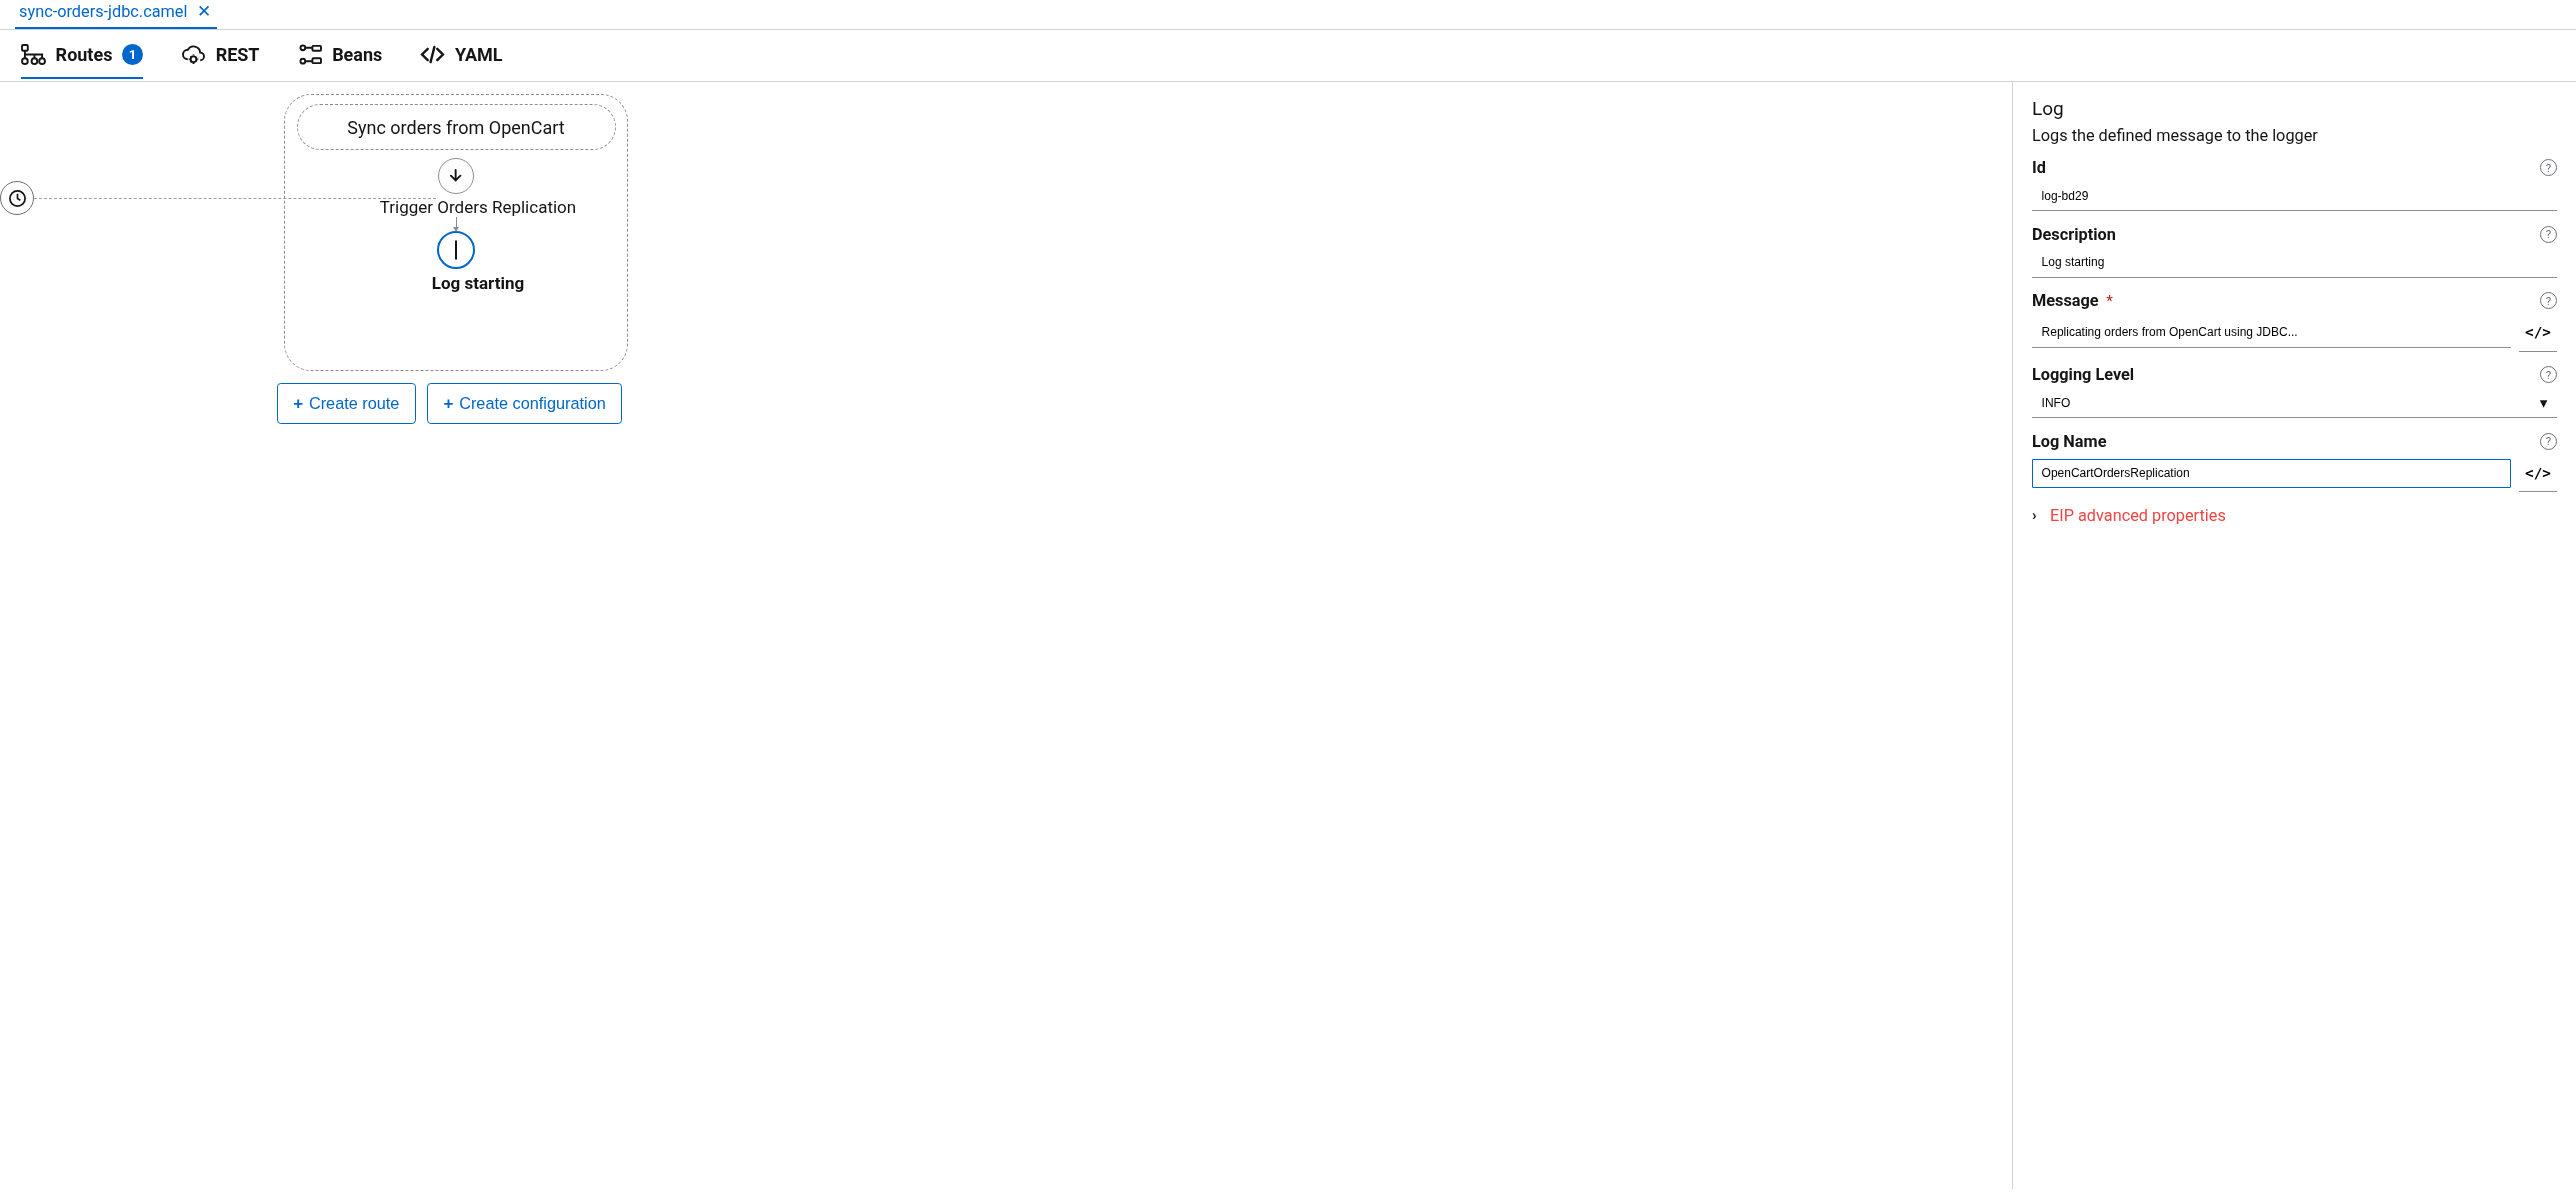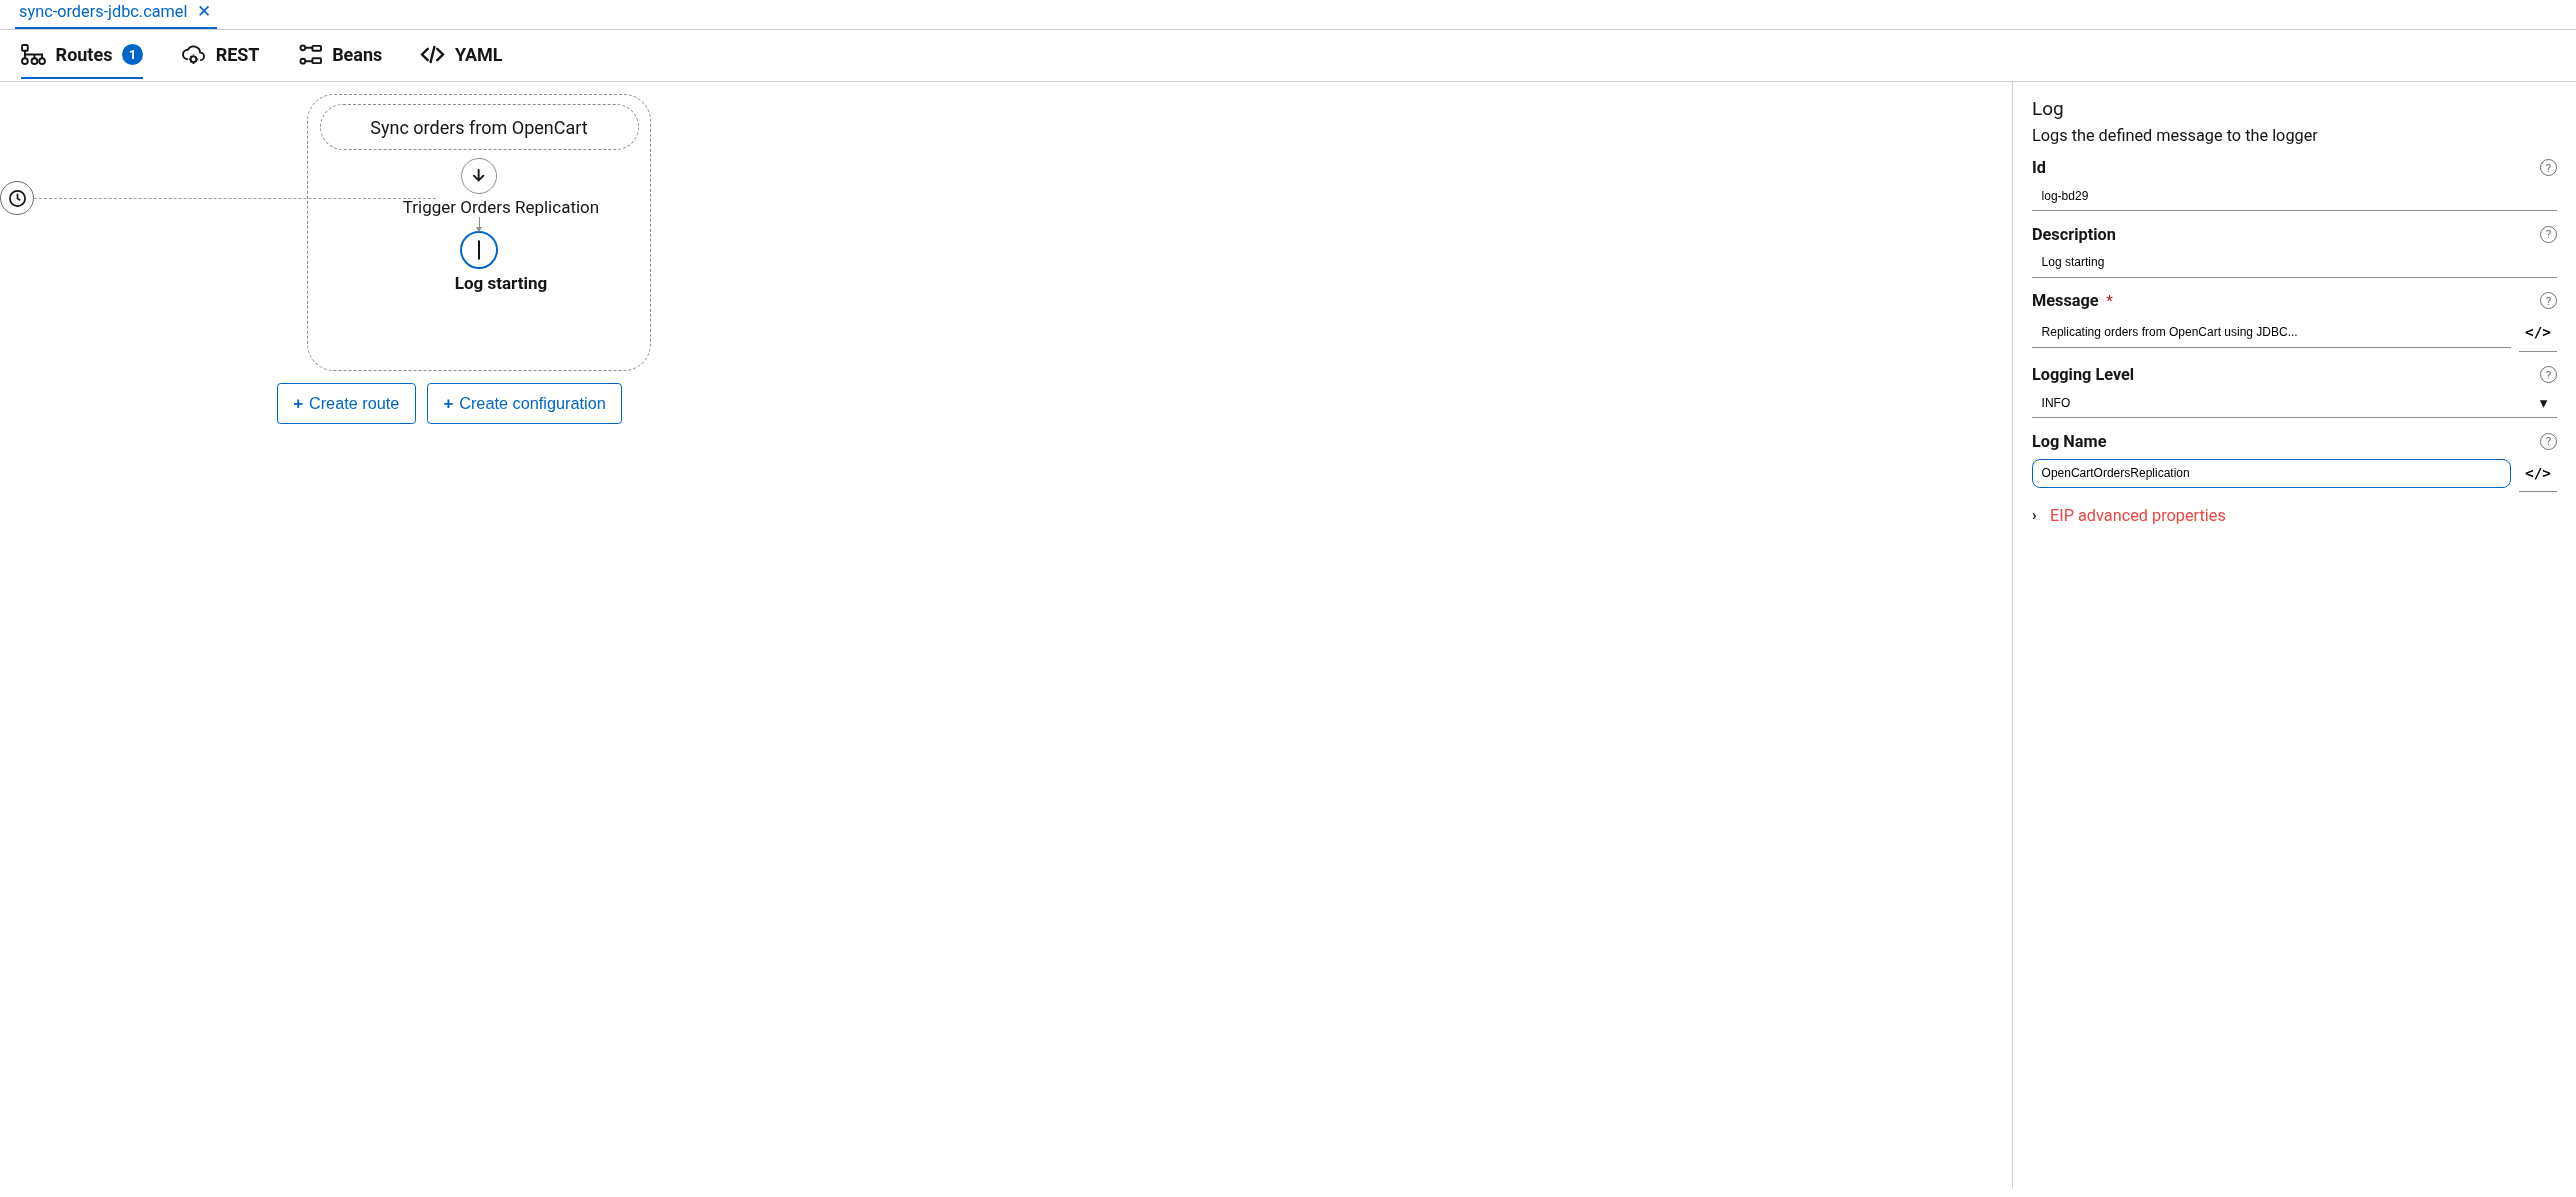--- a/index.html
+++ b/index.html
@@ -14,21 +14,21 @@
 .view-tab.active { border-bottom-color: #0066cc; }
 .badge { background: #0066cc; color: #fff; border-radius: 11.5px; min-width: 21px; height: 21px; display: inline-flex; align-items: center; justify-content: center; font-size: 13.4px; font-weight: 700; padding: 0 5.7px; }
 
 .main-area { display: flex; height: calc(100vh - 90px); }
 .canvas-area { flex: 1; position: relative; overflow: hidden; }
 .props-panel { width: 564px; border-left: 1px solid #d2d2d2; padding: 15.3px 19px 15.3px 19px; overflow-y: auto; }
 
 
 .timer-node { position: absolute; left: 0; top: 99px; width: 34px; height: 34px; border: 1.9px solid #6a6e73; border-radius: 50%; display: flex; align-items: center; justify-content: center; background: #fff; }
 .dashed-line { position: absolute; left: 34px; top: 116px; width: 402px; border-top: 1.9px dashed #9e9e9e; }
-.route-box { position: absolute; left: 307px; top: 11.5px; width: 344px; height: 277px; border: 1.9px dashed #8a8d90; border-radius: 27px; padding: 9.6px 11.5px 15.3px 11.5px; }
+.route-box { position: absolute; left: 284px; top: 11.5px; width: 344px; height: 277px; border: 1.9px dashed #8a8d90; border-radius: 27px; padding: 9.6px 11.5px 15.3px 11.5px; }
 .route-title-pill { border: 1px dashed #8a8d90; border-radius: 29px; padding: 11.5px 17px; text-align: center; font-size: 18px; margin-bottom: 7.6px; background: #fff; }
 .node-stack { display: flex; flex-direction: column; align-items: center; }
 .arrow-circle { width: 36px; height: 36px; border: 1.9px solid #8a8d90; border-radius: 50%; display: flex; align-items: center; justify-content: center; background: #fff; }
 .node-label { font-size: 17px; margin-top: 3.8px; text-align: center; margin-left: 44px; }
 .node-label.bold { font-weight: 700; }
 .connector-v { width: 0; height: 13.4px; border-left: 1.9px solid #8a8d90; position: relative; }
 .connector-v::after { content: ""; position: absolute; bottom: -1px; left: -3.8px; border-left: 3.8px solid transparent; border-right: 3.8px solid transparent; border-top: 5.7px solid #8a8d90; }
 .log-selected { width: 38px; height: 38px; border: 2.9px solid #0066cc; border-radius: 50%; display: flex; align-items: center; justify-content: center; background: #fff; }
 .log-inner { width: 21px; height: 21px; border: 1.9px solid #151515; border-radius: 3.8px; position: relative; }
 .log-inner::before { content: ""; position: absolute; left: 3.8px; top: 3.8px; right: 3.8px; border-top: 1.9px solid #151515; }
@@ -40,21 +40,21 @@
 
 
 .props-panel h2.step-title { font-size: 19px; font-weight: 400; margin-bottom: 5.7px; }
 .props-panel .step-desc { font-size: 16.3px; color: #151515; margin-bottom: 13.4px; }
 .field-group { margin-bottom: 13.4px; }
 .field-label-row { display: flex; align-items: center; justify-content: space-between; margin-bottom: 3.8px; }
 .field-label { font-weight: 700; font-size: 16.3px; }
 .req-star { color: #c9190b; margin-left: 3.8px; }
 .help-q { width: 17px; height: 17px; border: 1.4px solid #6a6e73; color: #6a6e73; border-radius: 50%; display: inline-flex; align-items: center; justify-content: center; font-size: 11.5px; cursor: pointer; }
 .text-input { width: 100%; border: none; border-bottom: 1px solid #8a8d90; padding: 7.6px 9.6px; font-size: 12px; outline: none; background: transparent; }
-.text-input.focused { border: 1.9px solid #0066cc; border-radius: 8px; padding: 6.7px 8.6px; }
+.text-input.focused { border: 1.9px solid #0066cc; border-radius: 1px; padding: 6.7px 8.6px; }
 .input-row { display: flex; gap: 7.6px; align-items: center; }
 .icon-btn { width: 38px; height: 38px; border: none; border-bottom: 1px solid #8a8d90; background: transparent; display: flex; align-items: center; justify-content: center; cursor: pointer; font-family: monospace; font-weight: 700; font-size: 14.3px; }
 .select-wrap { position: relative; }
 .select-wrap .caret { position: absolute; right: 9.6px; top: 50%; transform: translateY(-50%); pointer-events: none; }
 .expand-link { display: flex; align-items: center; gap: 13.4px; margin-top: 9.6px; cursor: pointer; }
 .expand-link .chev { font-weight: 700; }
 .expand-link .lbl { color: #ef4444; font-size: 16.3px; }
 
 svg { display: block; }
 </style>

